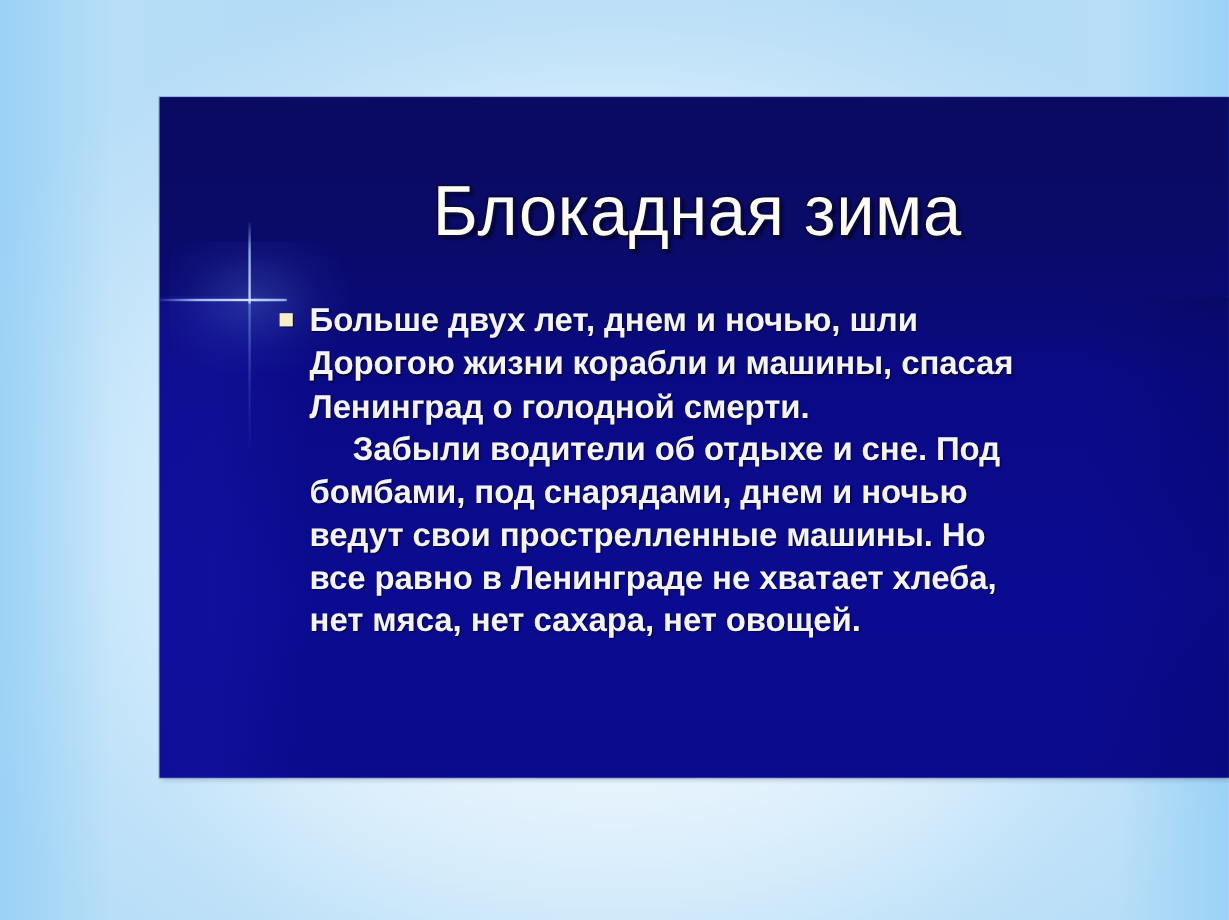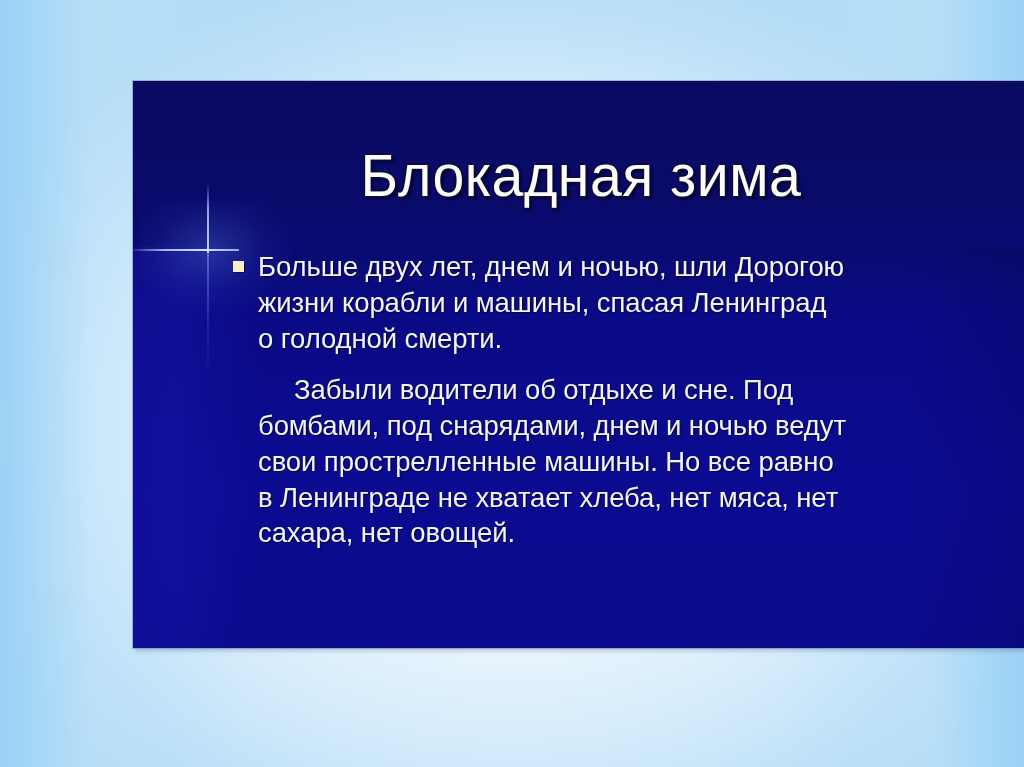--- a/index.html
+++ b/index.html
@@ -181,20 +181,21 @@
   .content {
     position: absolute;
     left: 96px;
     top: 168px;
     width: 620px;
   }
 
   .bullet-row {
     position: relative;
     padding-left: 29px;
+    font-weight: bold;
   }
 
   .bullet-marker {
     position: absolute;
     left: 4px;
     top: 12px;
     width: 11px;
     height: 11px;
     background: #f6efc4;
     box-shadow: 1px 1px 0 rgba(10,10,60,0.75);
@@ -204,21 +205,20 @@
     margin: 0;
     font-family: "Liberation Sans", "DejaVu Sans", sans-serif;
     font-size: 27.5px;
     line-height: 1.30;
     color: #f4f4f6;
     text-shadow: 1px 1px 1px rgba(6,6,50,0.9);
     letter-spacing: -0.1px;
   }
 
   .para-2 {
-    margin-top: 16px;
     text-indent: 36px;
   }
 </style>
 </head>
 <body>
 
 <div class="page">
 
   <div class="slide">
 

